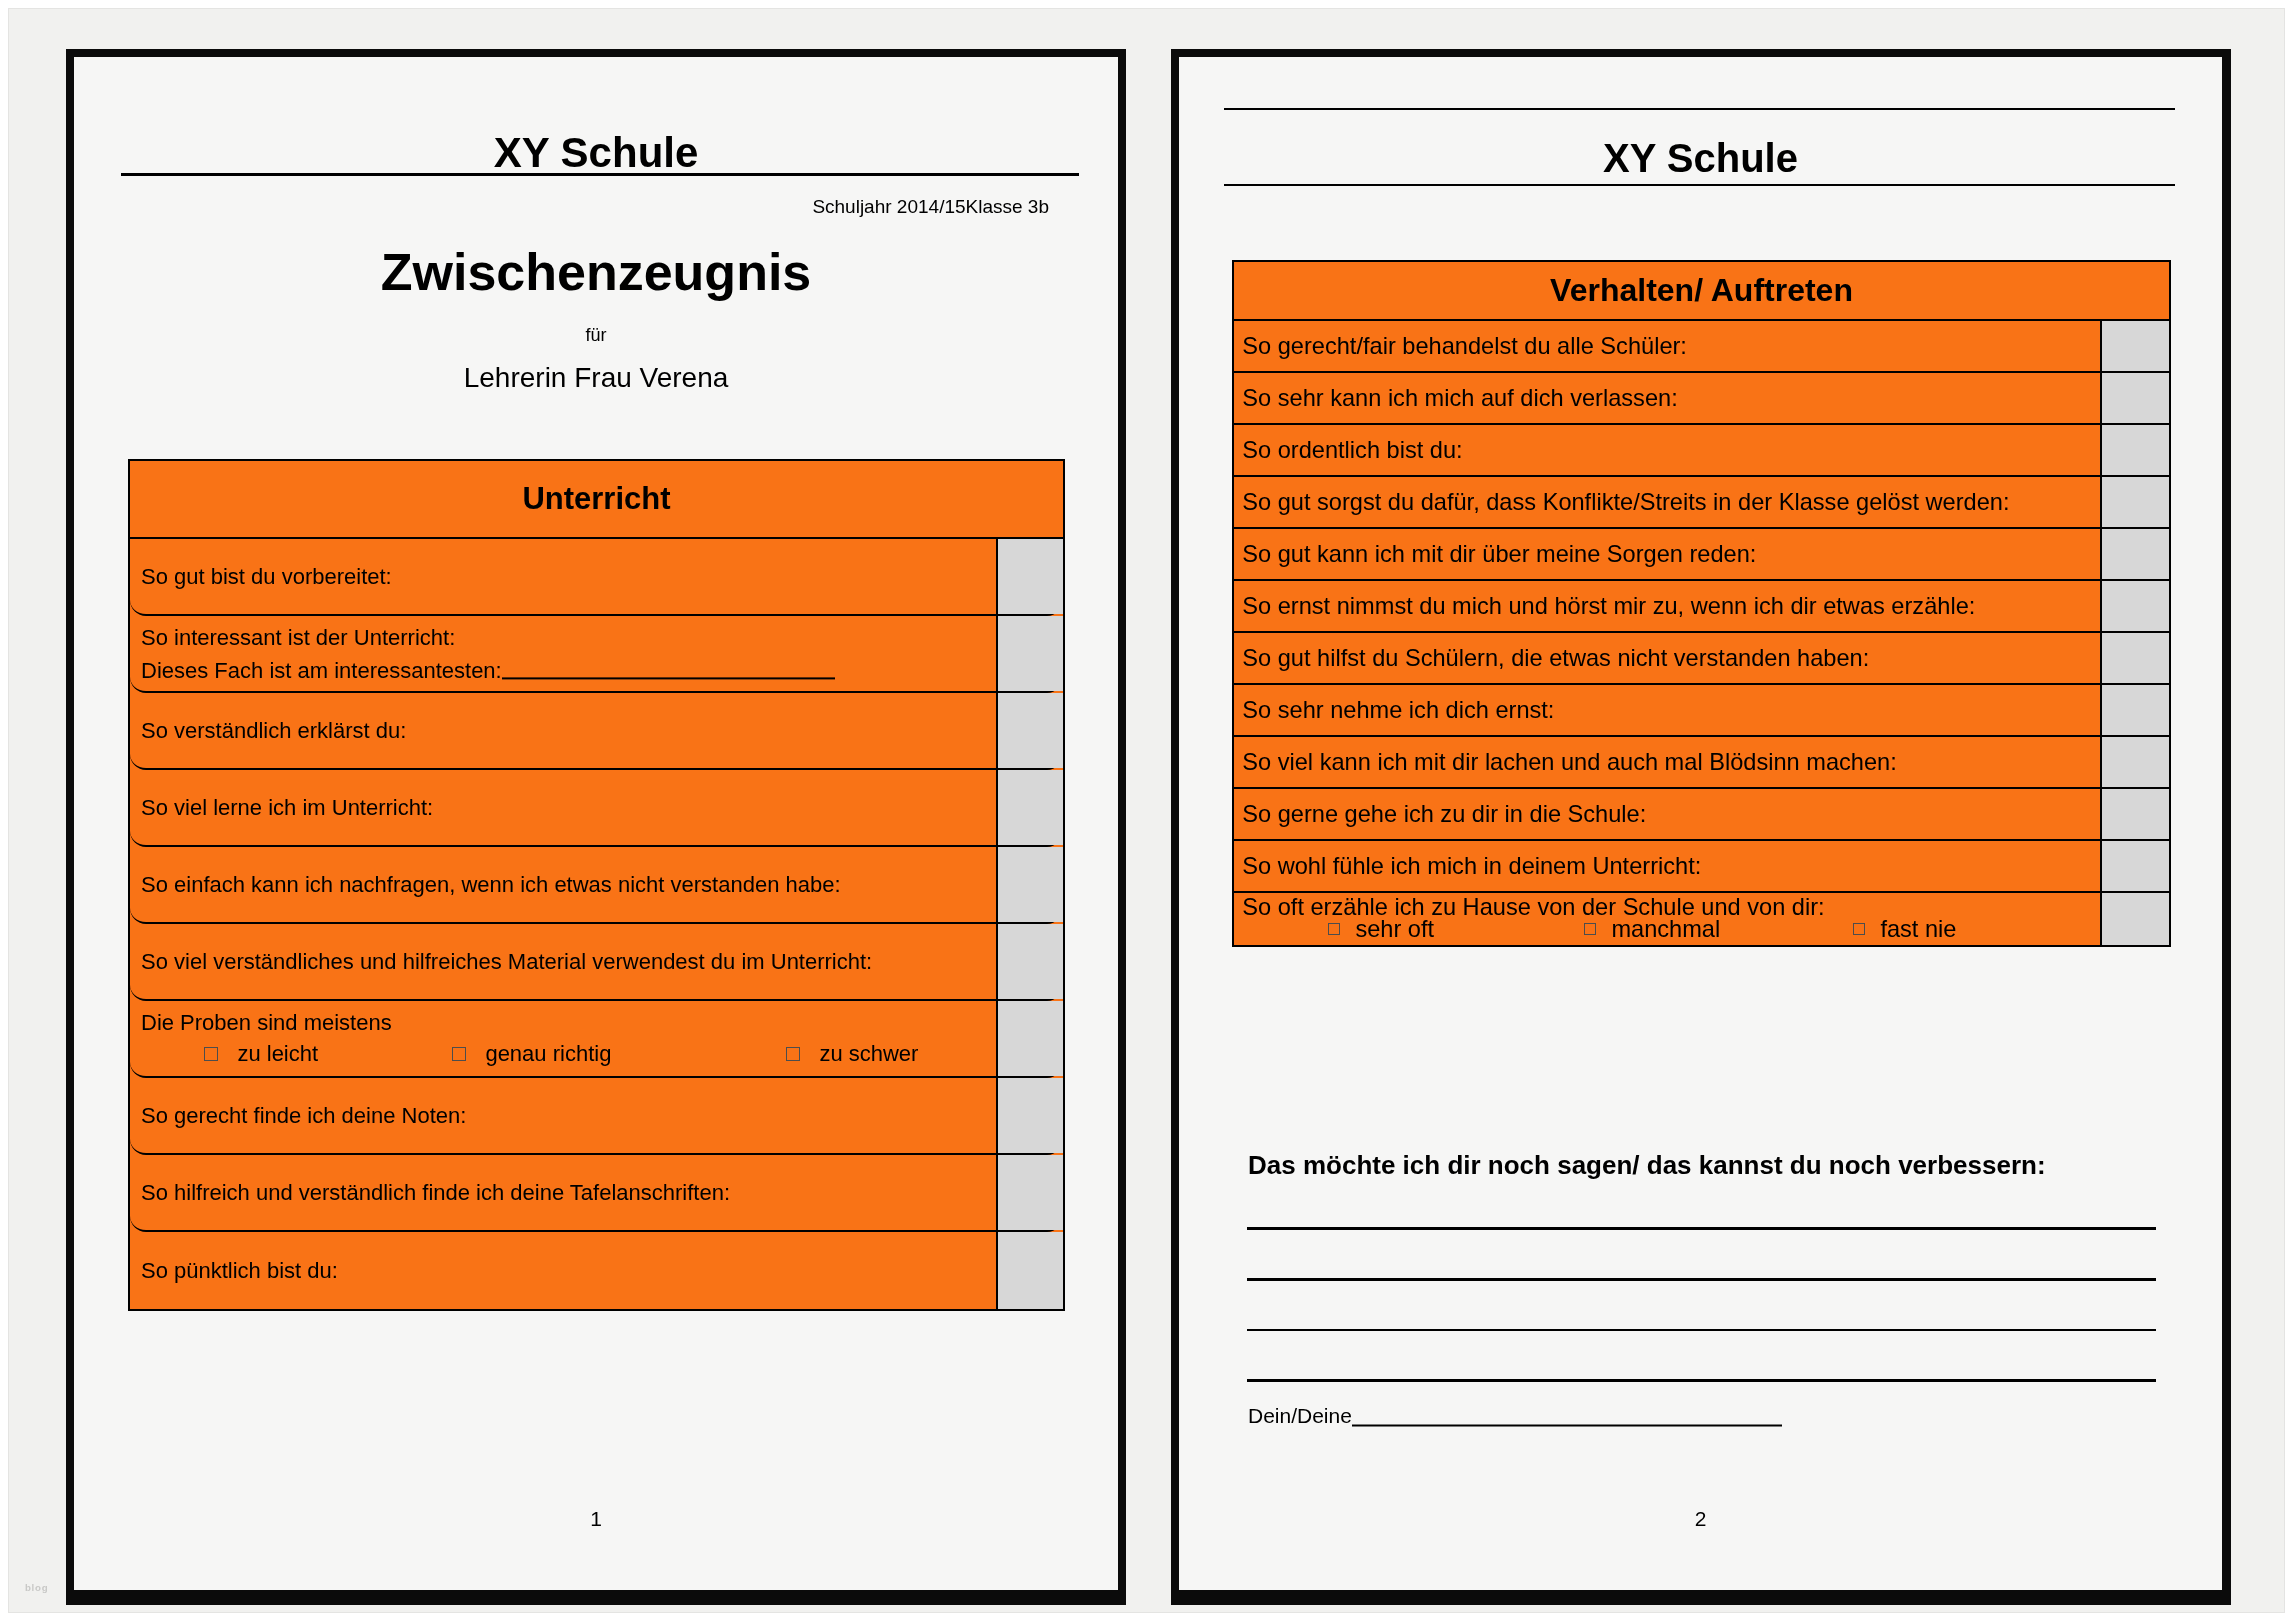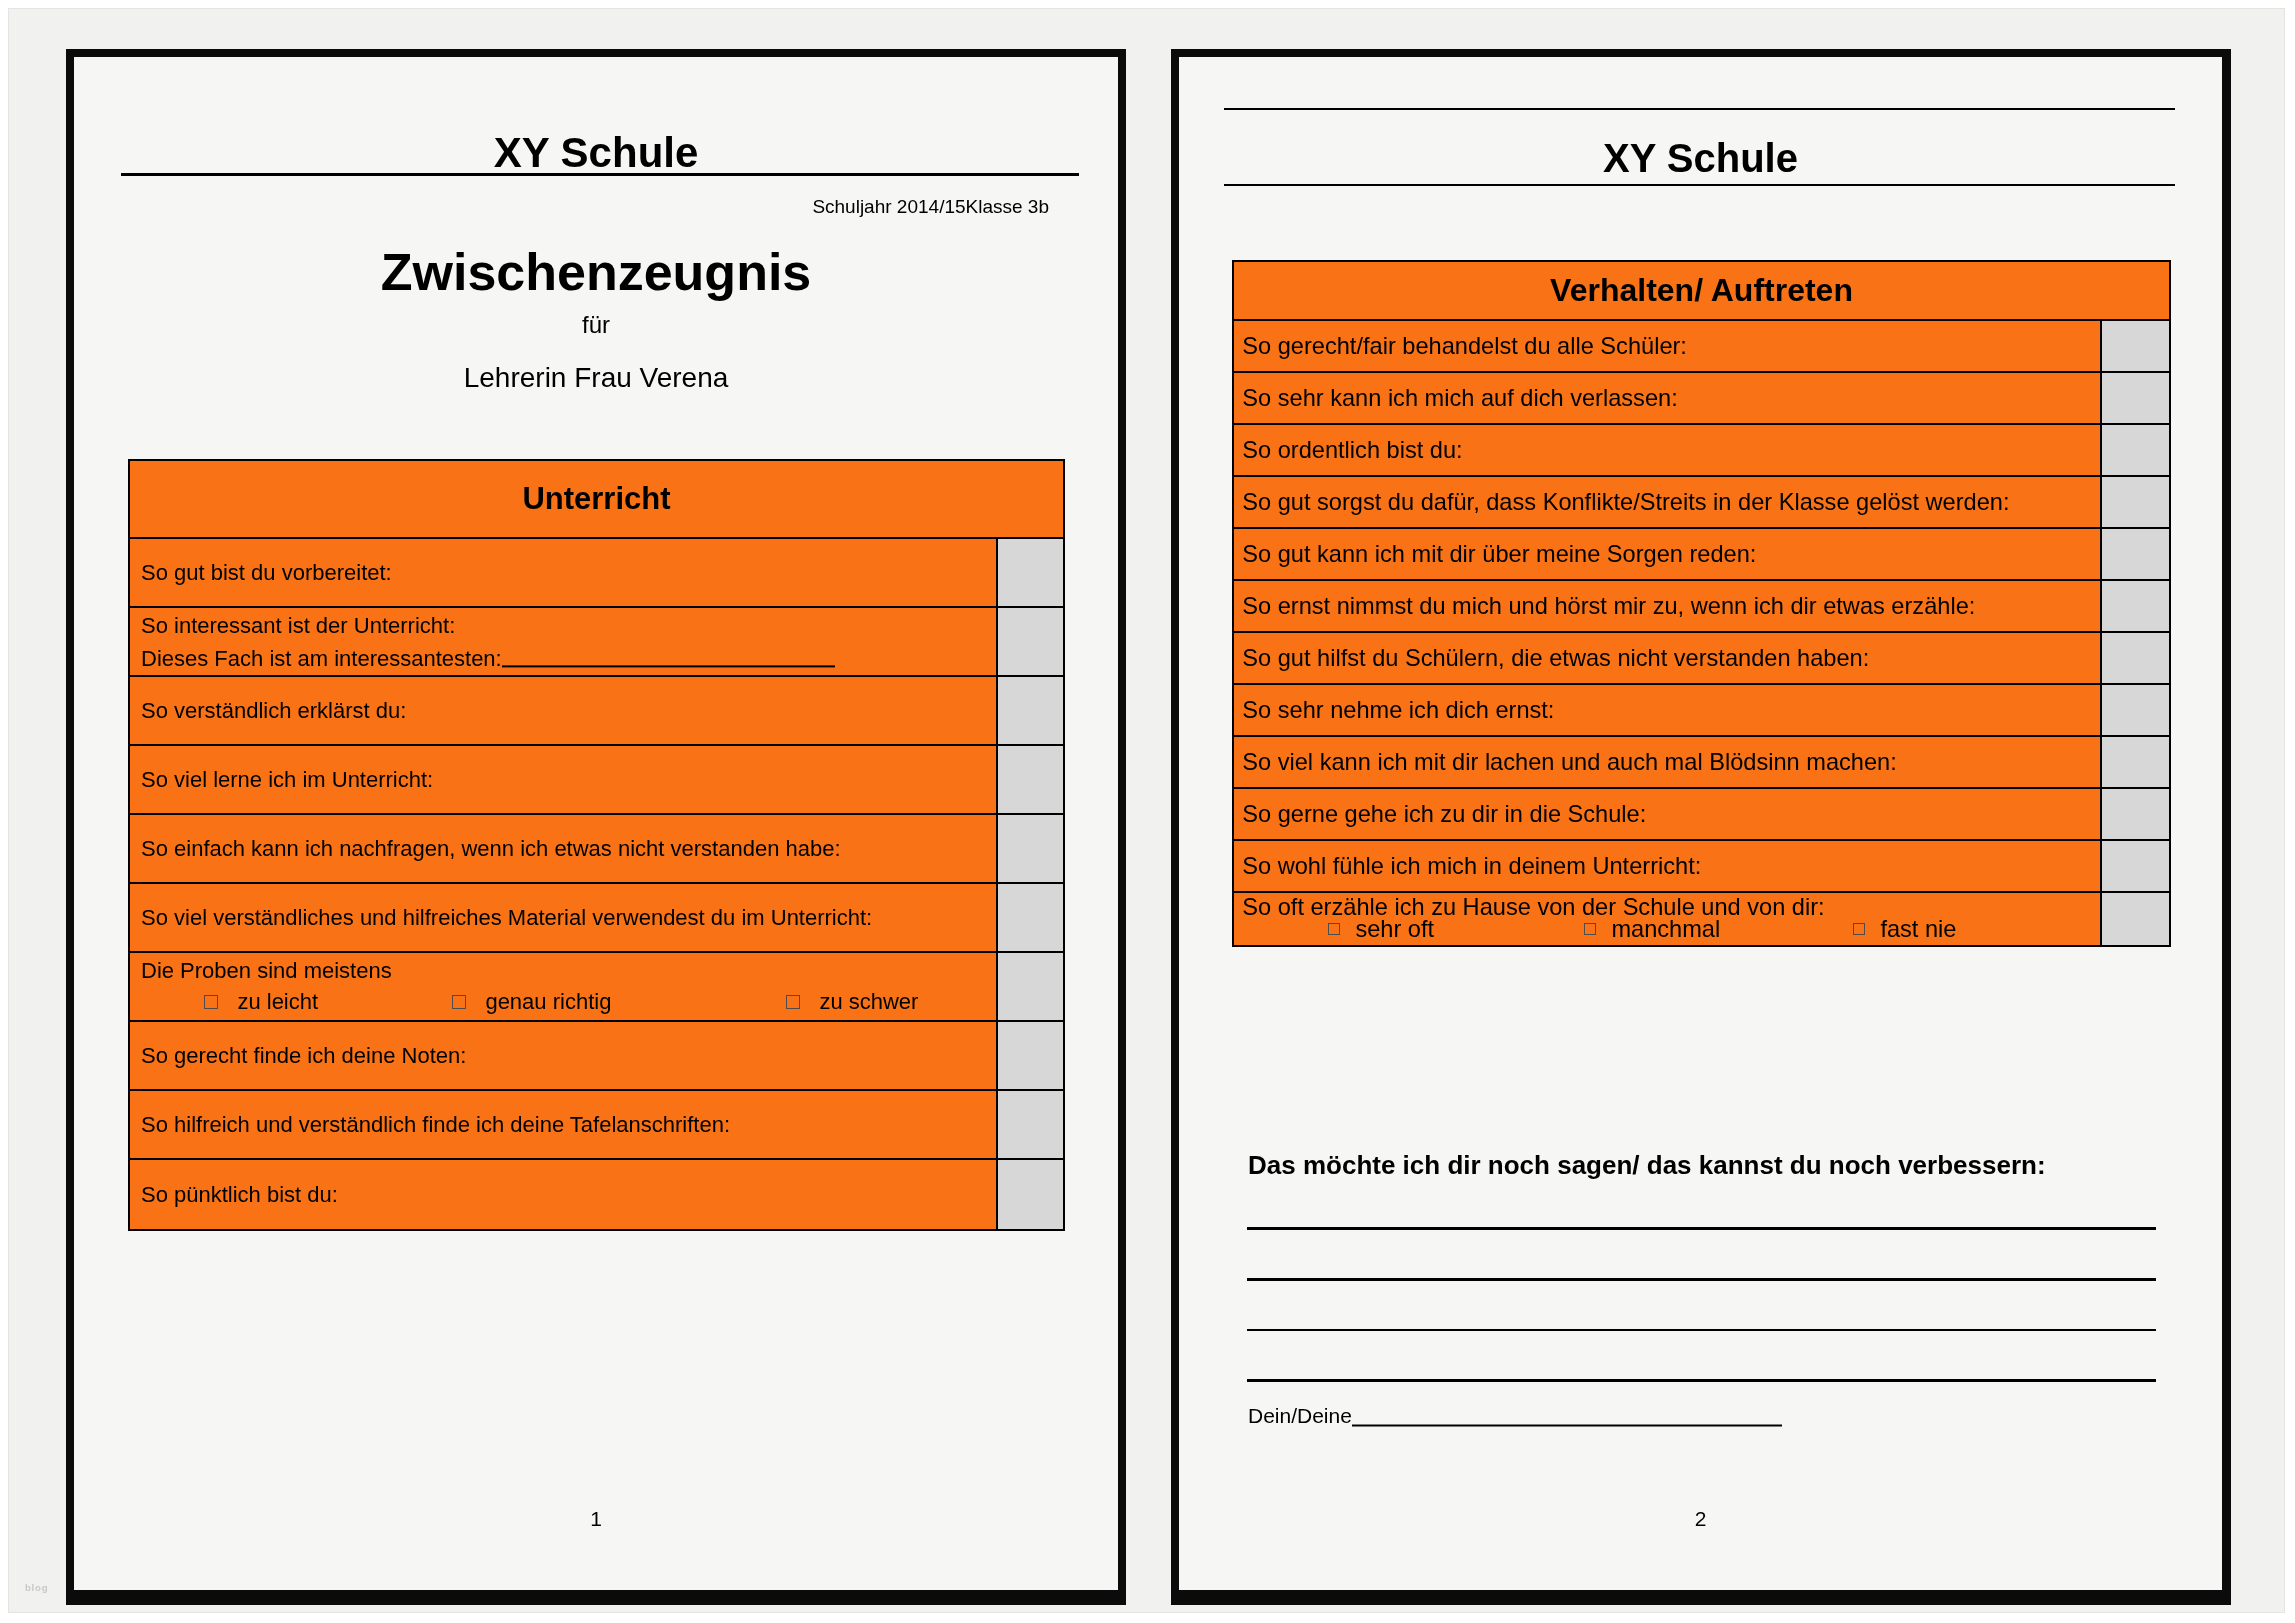--- a/index.html
+++ b/index.html
@@ -21,38 +21,38 @@
   .p2{left:1171px;border-right-width:9.7px;}
   .page *{box-sizing:border-box;}
   .abs{position:absolute;}
   .center{width:100%;text-align:center;}
 
   
   .p1-school{top:72px;font-size:42px;font-weight:bold;}
   .p1-rule{top:116px;left:47px;width:958px;height:2.8px;background:#000;}
   .p1-meta{top:139px;left:58px;width:917px;display:flex;justify-content:flex-end;font-size:19px;}
   .p1-doctitle{top:185px;font-size:52px;font-weight:bold;}
-  .p1-fuer{top:254px;font-size:24px;}
+  .p1-fuer{top:268px;font-size:18px;}
   .p1-teacher{top:305px;font-size:28px;}
 
   
   .p2-rule1{top:51px;left:45px;width:951px;height:2.1px;background:#000;}
   .p2-school{top:79px;font-size:40px;font-weight:bold;}
   .p2-rule2{top:127px;left:45px;width:951px;height:2.1px;background:#000;}
 
   
   .table{border:2.1px solid #000;background:#f97316;}
   .p1 .table{left:54px;top:402px;width:937px;}
   .p2 .table{left:53px;top:203px;width:939px;}
   .thead{display:flex;align-items:center;justify-content:center;font-weight:bold;border-bottom:2.8px solid #000;}
   .p1 .thead{height:78px;font-size:31px;}
   .p2 .thead{height:59px;font-size:32px;}
   .trow{display:flex;border-bottom:2.8px solid #000;}
   .trow:last-child{border-bottom:none;}
-  .p1 .trow{height:69px;}
+  .p1 .trow{height:77px;border-radius:16px;}
   .p2 .trow{height:52px;}
   .tcell{flex:1;display:flex;flex-direction:column;justify-content:center;}
   .p1 .tcell{padding-left:11px;font-size:22px;line-height:33px;}
   .p2 .tcell{padding-left:8.3px;font-size:23.6px;line-height:29px;}
   .tline{white-space:nowrap;}
   .tgrade{background:#d7d7d7;border-left:2.1px solid #000;}
   .p1 .tgrade{width:67px;}
   .p2 .tgrade{width:69px;}
 
   .blank{display:inline-block;width:333px;border-bottom:2.8px solid #000;transform:translateY(1.4px);}

